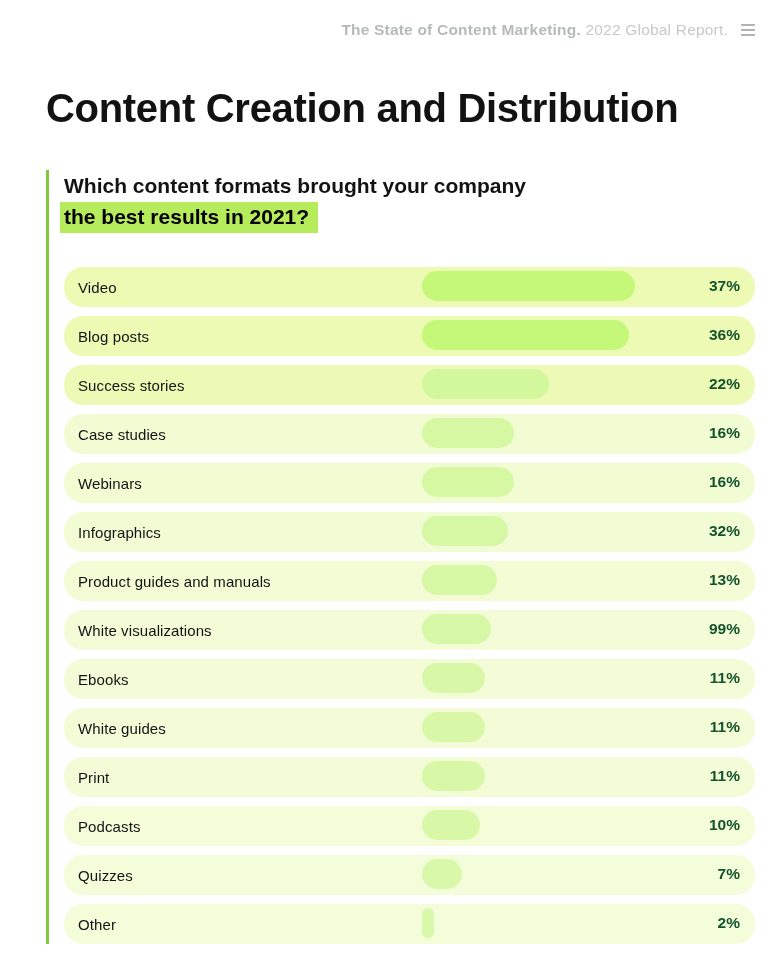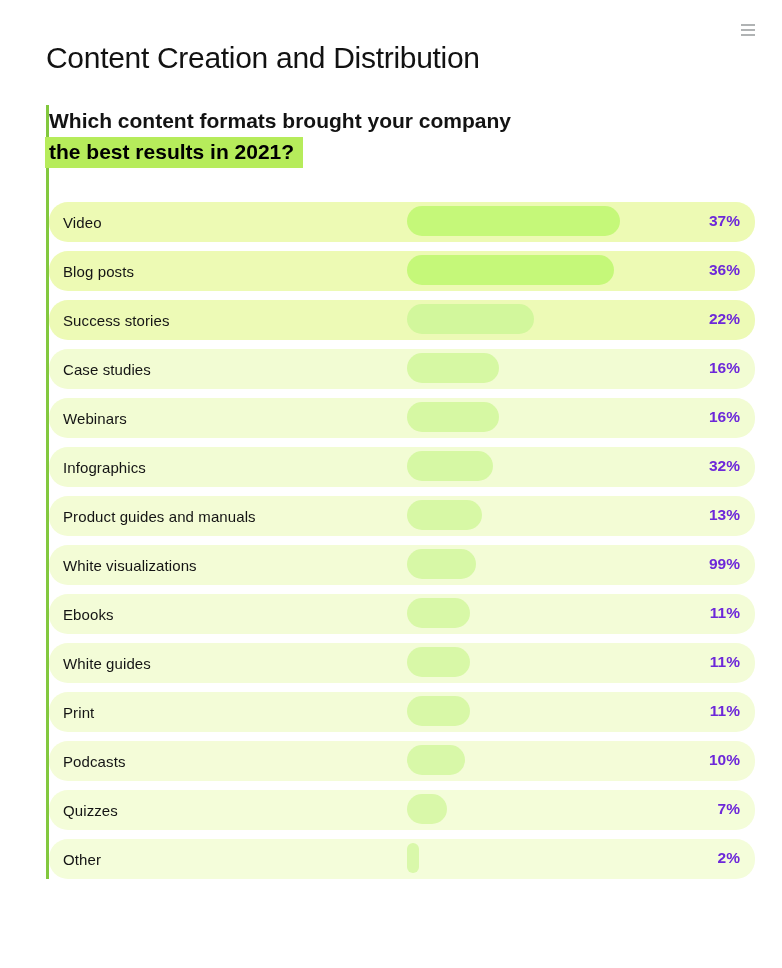--- a/index.html
+++ b/index.html
@@ -30,31 +30,33 @@
   .ht-strong { font-weight: 700; color: #b6babb; }
   .ht-light  { font-weight: 400; color: #c7cacb; }
   .menu-btn {
     border: none; background: transparent; cursor: pointer;
     display: flex; flex-direction: column; gap: 2.5px; padding: 2px 0;
   }
   .menu-btn span { display: block; width: 14px; height: 2.5px; background: #b0b3b4; }
 
   
   h1.page-title {
-    font-size: 30px;
+    margin-top: 50px;
+    font-size: 40px;
     line-height: 36px;
-    font-weight: 400;
+    font-weight: 700;
     letter-spacing: -0.3px;
     color: #121212;
   }
 
   
   .survey-section {
-    margin-top: 29px;
+    margin-top: 44px;
     border-left: 3px solid var(--accent, #82c83e);
+    padding-left: 15px;
   }
   .question {
     font-size: 21px;
     line-height: 31px;
     font-weight: 600;
     color: #131313;
   }
   .question mark {
     display: inline-block;
     background: var(--highlight, #b6ec5b);
@@ -90,29 +92,33 @@
   }
   .row-value {
     position: absolute;
     right: 15px;
     top: 0;
     height: 38px;
     display: flex;
     align-items: center;
     font-weight: 700;
     font-size: 15.5px;
-    color: #6d28d9;
+    color: #14532d;
   }
 </style>
 </head>
 <body>
 
 <div class="page">
 
   <header class="header">
+    <div class="header-title">
+      <span class="ht-strong">The State of Content Marketing.</span>
+      <span class="ht-light">2022 Global Report.</span>
+    </div>
     <button class="menu-btn" aria-label="menu">
       <span></span>
       <span></span>
       <span></span>
     </button>
   </header>
 
   <h1 class="page-title">Content Creation and Distribution</h1>
 
   <section class="survey-section">

